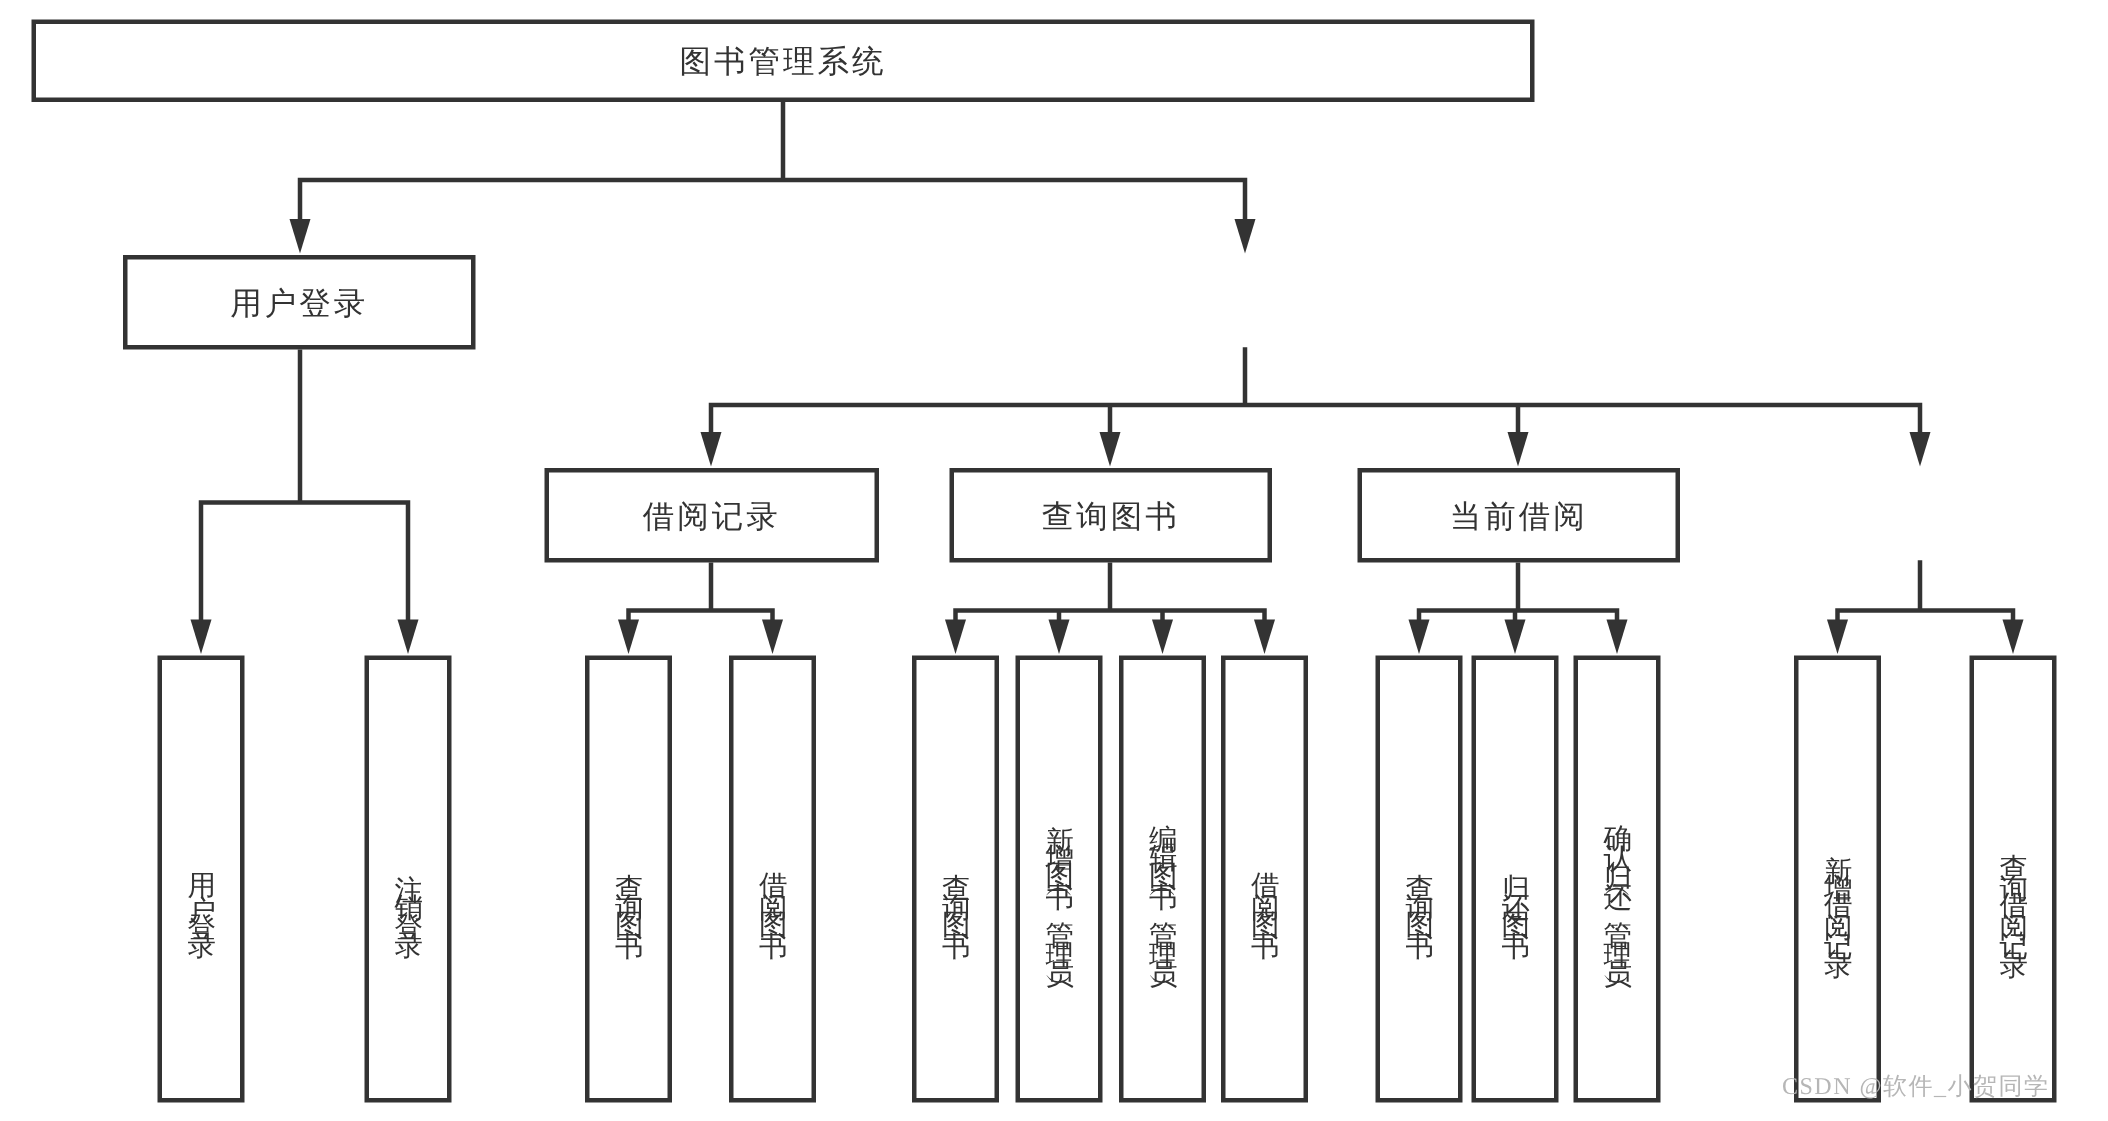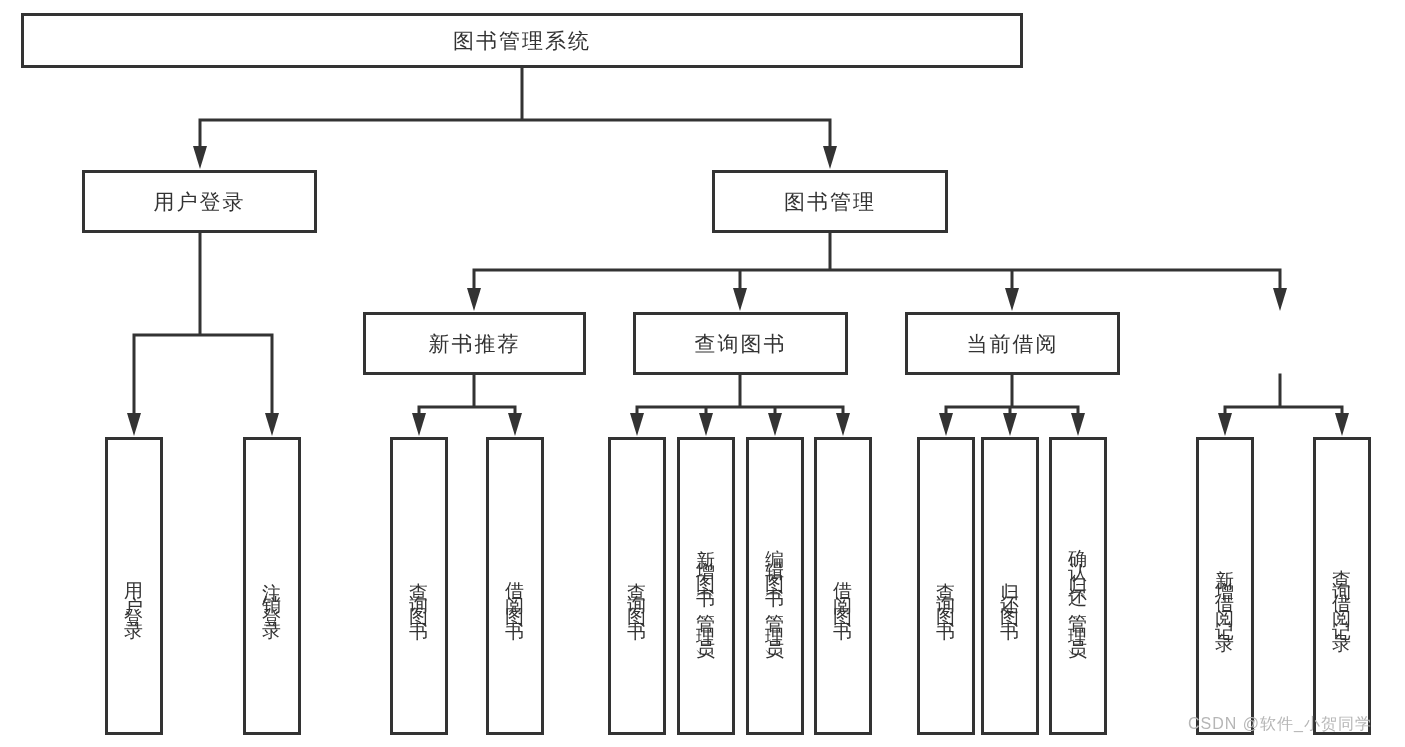--- a/index.html
+++ b/index.html
@@ -1,19 +1,19 @@
 <!DOCTYPE html>
 <html style="--line: #333333; --border: #333333; --text: #333333; --bg: #ffffff; --wm: #b6b6b6;"><head>
 <meta charset="utf-8">
 <style>
   html,body{margin:0;padding:0;background:#fff;}
   .canvas{
     position:relative;width:1405px;height:747px;overflow:hidden;
     background:var(--bg,#ffffff);
-    font-family:Liberation Sans, sans-serif;
+    font-family:Liberation Serif, serif;
     color:var(--text,#333333);
     border-radius:32px;
   }
   .connectors{position:absolute;left:0;top:0;width:1405px;height:747px;}
   .connectors path{stroke:var(--line,#333333);stroke-width:3;fill:none;stroke-linecap:square;}
   .connectors polygon{fill:var(--line,#333333);stroke:none;}
   .box{
     position:absolute;box-sizing:border-box;background:#ffffff;
     border:3px solid var(--border,#333333);
     display:flex;align-items:center;justify-content:center;
@@ -78,26 +78,23 @@
     </g>
   </svg>
 
   <div class="box hbox" style="left:21px;top:13px;width:1002px;height:55px">
     <span class="lbl">图书管理系统</span>
   </div>
 
   <div class="box hbox" style="left:82px;top:170px;width:235px;height:63px">
     <span class="lbl">用户登录</span>
   </div>
-  <div class="box hbox" style="left:712px;top:170px;width:236px;height:63px">
-    <span class="lbl">图书管理</span>
-  </div>
 
   <div class="box hbox" style="left:363px;top:312px;width:223px;height:63px">
-    <span class="lbl">新书推荐</span>
+    <span class="lbl">借阅记录</span>
   </div>
   <div class="box hbox" style="left:633px;top:312px;width:215px;height:63px">
     <span class="lbl">查询图书</span>
   </div>
   <div class="box hbox" style="left:905px;top:312px;width:215px;height:63px">
     <span class="lbl">当前借阅</span>
   </div>
 
   <div class="box vbox" style="left:105px;top:437px;width:58px;height:298px">
     <span class="lbl">用户登录</span>

